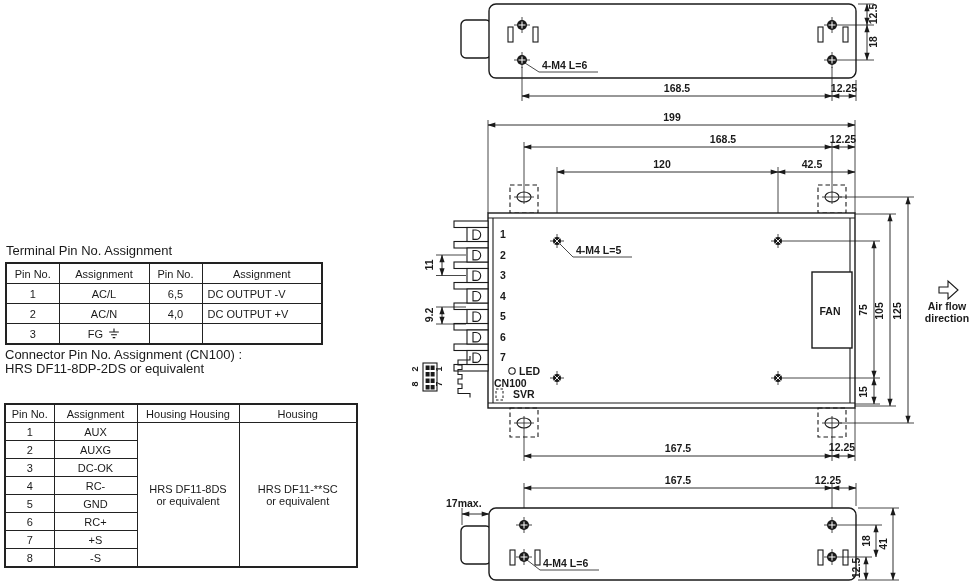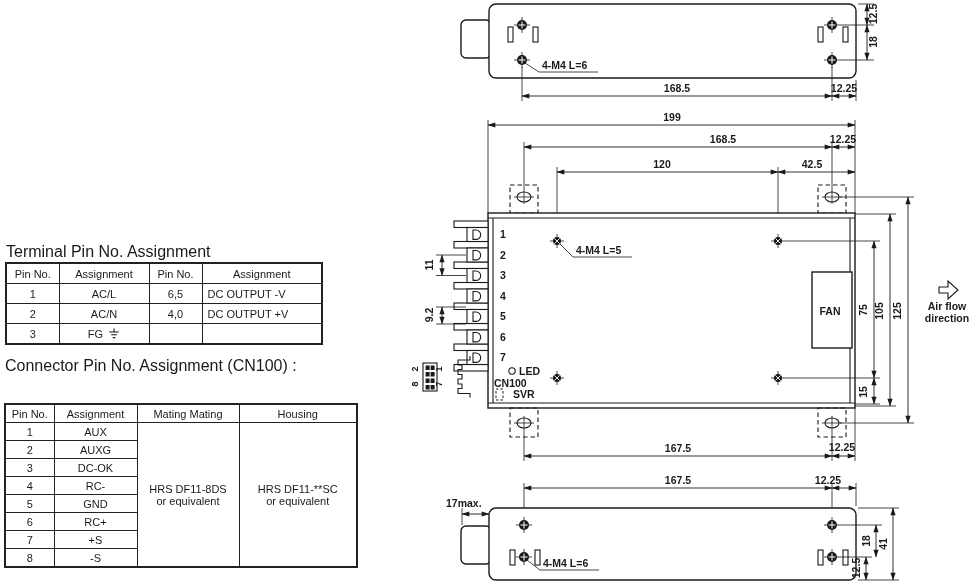--- a/index.html
+++ b/index.html
@@ -1,20 +1,20 @@
 <!DOCTYPE html>
 <html><head>
 <meta charset="utf-8">
 <style>
   html,body { margin:0; padding:0; background:#fff; }
   .stage {
     position:relative; width:977px; height:584px; background:#fff;
     font-family:"Liberation Sans", sans-serif; color:#1a1a1a; overflow:hidden;
   }
-  .panel-title { position:absolute; font-size:16px; color:#1a1a1a; white-space:nowrap; }
+  .panel-title { position:absolute; font-size:13px; color:#1a1a1a; white-space:nowrap; }
   .t2-title { line-height:14px; }
   table { position:absolute; border-collapse:collapse; table-layout:fixed; background:#fff;border-radius:6px; }
   table { border:2px solid #222; }
   th, td {
     border:1px solid #222; font-size:11px; font-weight:400; color:#1a1a1a;
     text-align:center; padding:0 2px; overflow:hidden; white-space:nowrap;
   }
   .t1 th, .t1 td { height:19px; }
   .t2 th, .t2 td { height:17px; }
   td.la { text-align:left; padding-left:5px;margin-left:21px; }
@@ -72,36 +72,37 @@
         <span>FG</span><svg class="gnd" width="12" height="11" viewBox="0 0 12 11">
               <path d="M6,0.5 V4 M1.2,4 H10.8 M3.1,6.8 H8.9 M4.7,9.6 H7.3" stroke="#1a1a1a" stroke-width="1.1" fill="none"></path>
             </svg>
       </td>
       <td></td>
       <td></td>
     </tr>
   </tbody>
     </table>
 
-  <div class="panel-title t2-title" style="left:5px; top:359px;">
+  <div class="panel-title t2-title" style="left:5px; top:348px;">
     <div>Connector Pin No. Assignment (CN100) :</div>
+    <div>HRS DF11-8DP-2DS or equivalent</div>
   </div>
 
   <table class="t2" style="left:4px; top:403px; width:352px;">
     <colgroup>
         <col style="width:49px">
         <col style="width:83px">
         <col style="width:102px">
         <col style="width:118px">
       </colgroup>
     <tbody>
         <tr>
       <th>Pin No.</th>
       <th>Assignment</th>
-      <th>Mating Mating</th>
+      <th>Housing Housing</th>
       <th>Housing</th>
     </tr>
     <tr>
       <td>1</td>
       <td>AUX</td>
       <td rowspan="8">
         <span>HRS DF11-8DS</span><br>
         <span>or equivalent</span>
       </td>
       <td rowspan="8">

